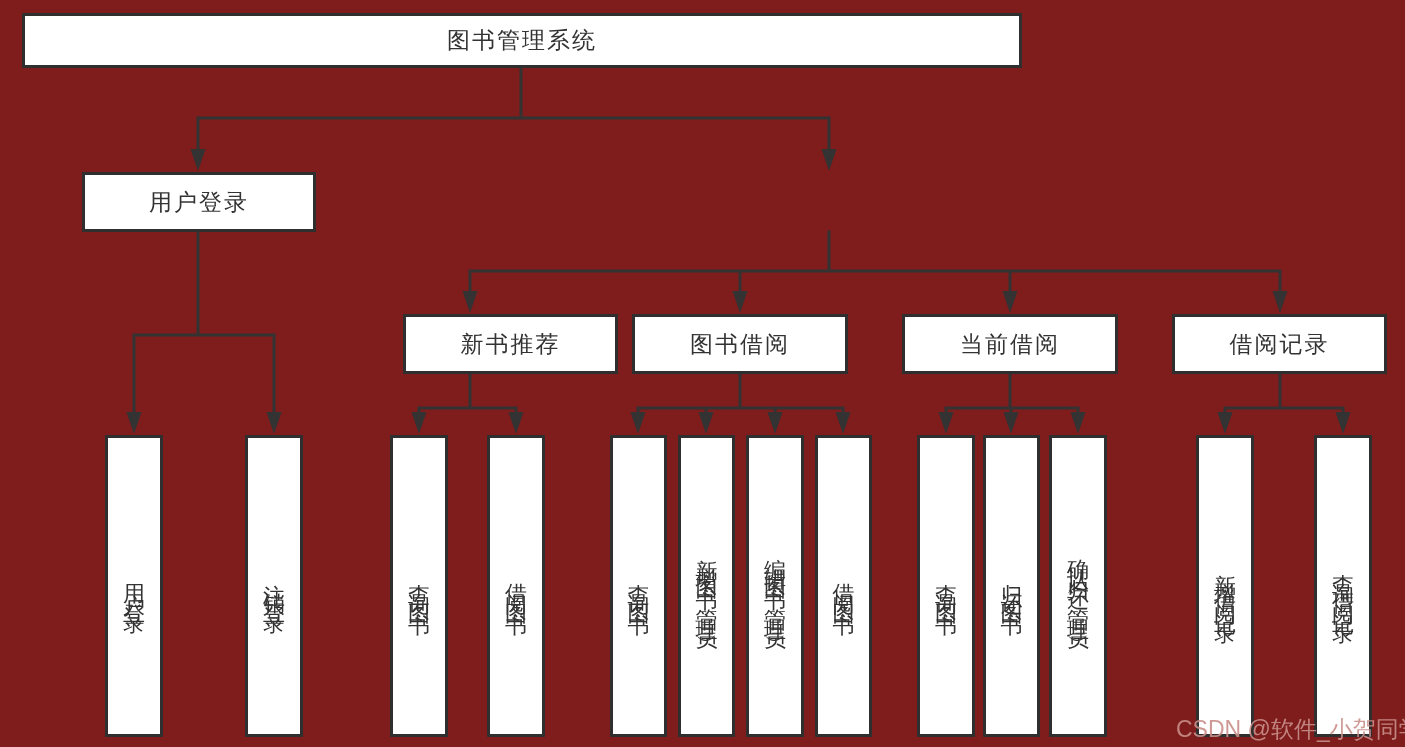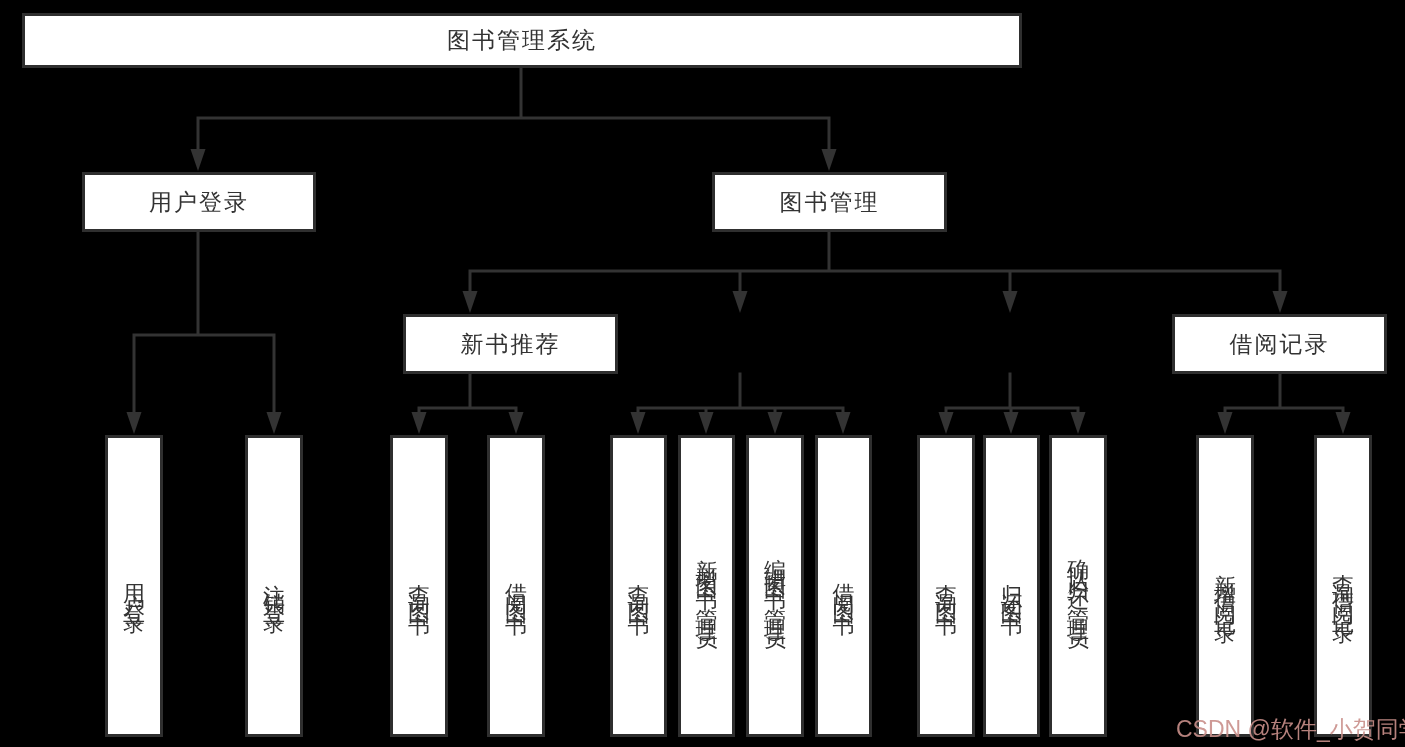--- a/index.html
+++ b/index.html
@@ -5,21 +5,21 @@
   html, body {
     margin: 0;
     padding: 0;
     background: #ffffff;
     font-family: "Liberation Sans", "DejaVu Sans", sans-serif;
   }
   .stage {
     position: relative;
     width: 1405px;
     height: 747px;
-    background: #000000;
+    background: #7f1d1d;
     overflow: hidden;
   }
   .connectors {
     position: absolute;
     left: 0; top: 0;
     width: 1405px;
     height: 747px;
   }
   .box {
     position: absolute;
@@ -90,26 +90,29 @@
     </g>
   </svg>
 
   <div class="box h" style="left:22px; top:13px; width:1000px; height:55px;">
     <span>图书管理系统</span>
   </div>
 
   <div class="box h" style="left:82px; top:172px; width:234px; height:60px;">
     <span>用户登录</span>
   </div>
-  <div class="box h" style="left:712px; top:172px; width:235px; height:60px;">
-    <span>图书管理</span>
-  </div>
 
   <div class="box h" style="left:363px; top:314px; width:215px; height:60px;margin-left:40px;">
     <span>新书推荐</span>
+  </div>
+  <div class="box h" style="left:632px; top:314px; width:216px; height:60px;">
+    <span>图书借阅</span>
+  </div>
+  <div class="box h" style="left:902px; top:314px; width:216px; height:60px;">
+    <span>当前借阅</span>
   </div>
   <div class="box h" style="left:1172px; top:314px; width:215px; height:60px;justify-content:center;">
     <span>借阅记录</span>
   </div>
 
   <div class="box v" style="left:105px; top:435px; width:58px; height:302px;">
     <span>用户登录</span>
   </div>
   <div class="box v" style="left:245px; top:435px; width:58px; height:302px;">
     <span>注销登录</span>

